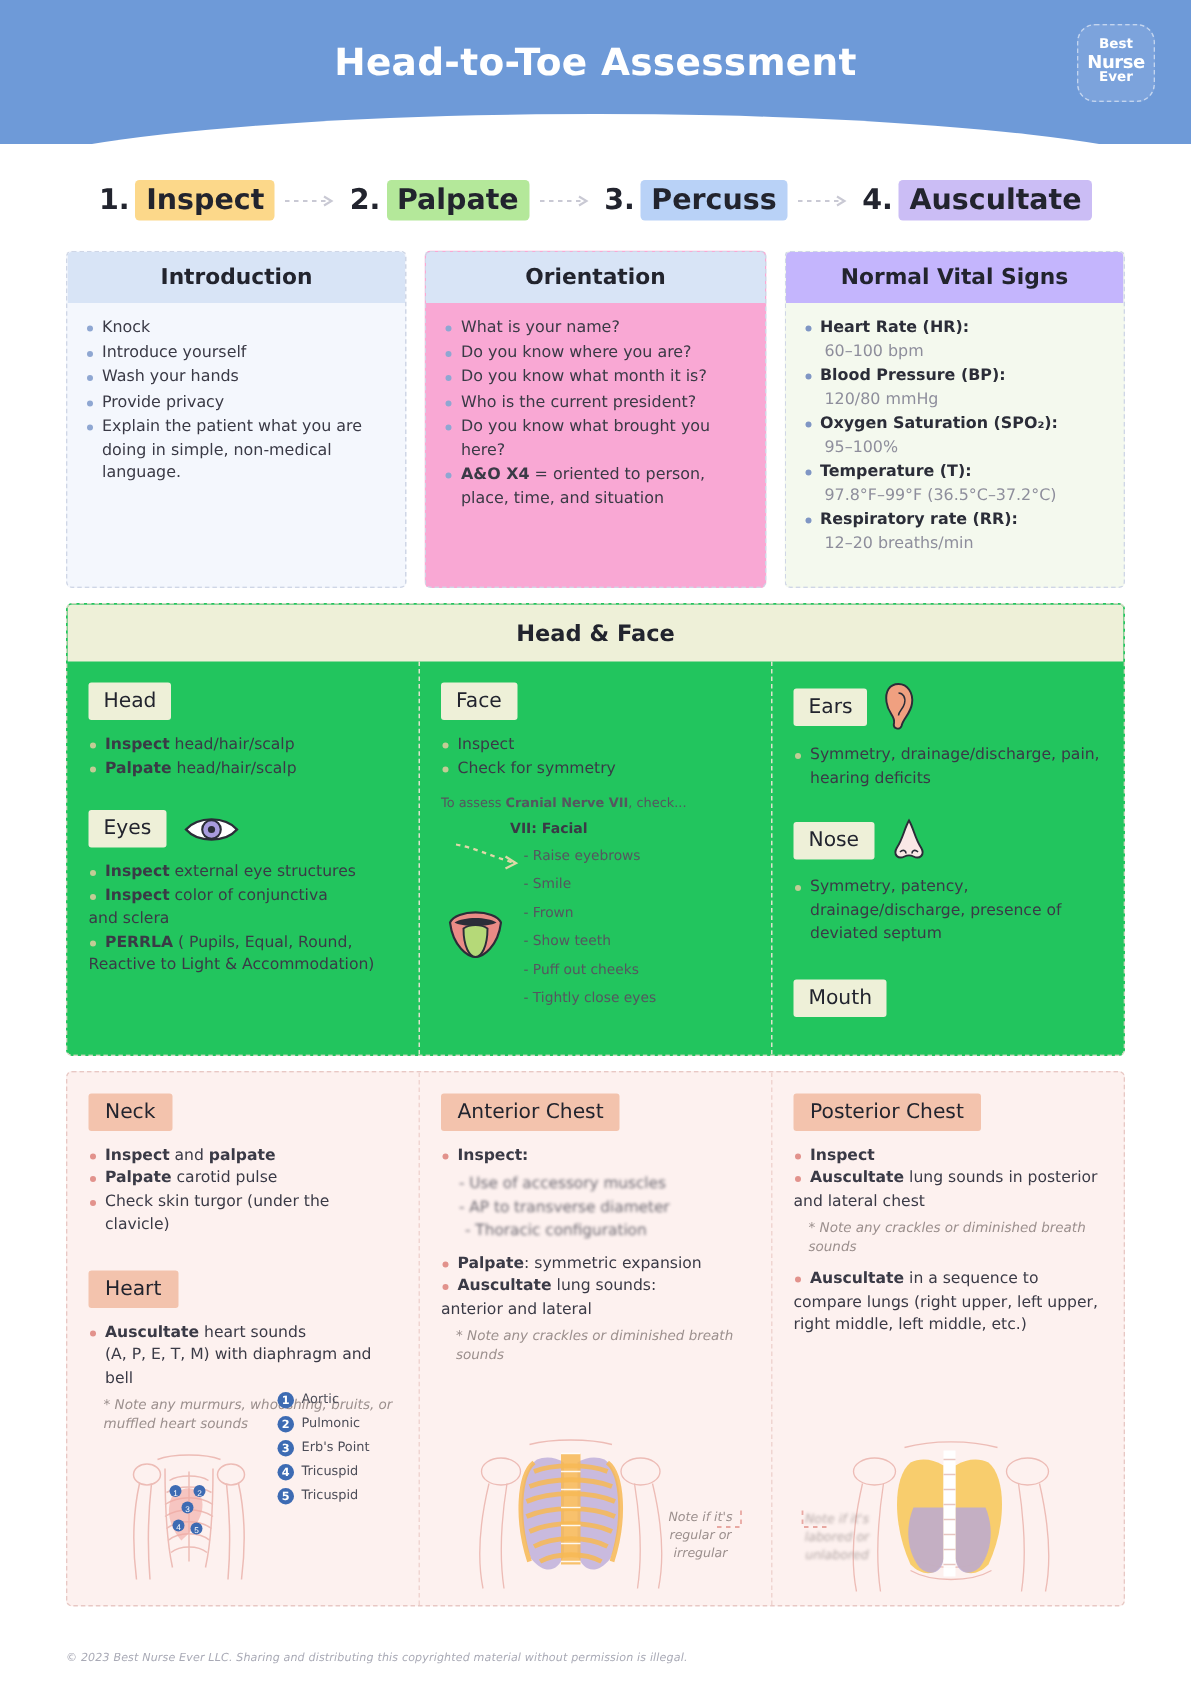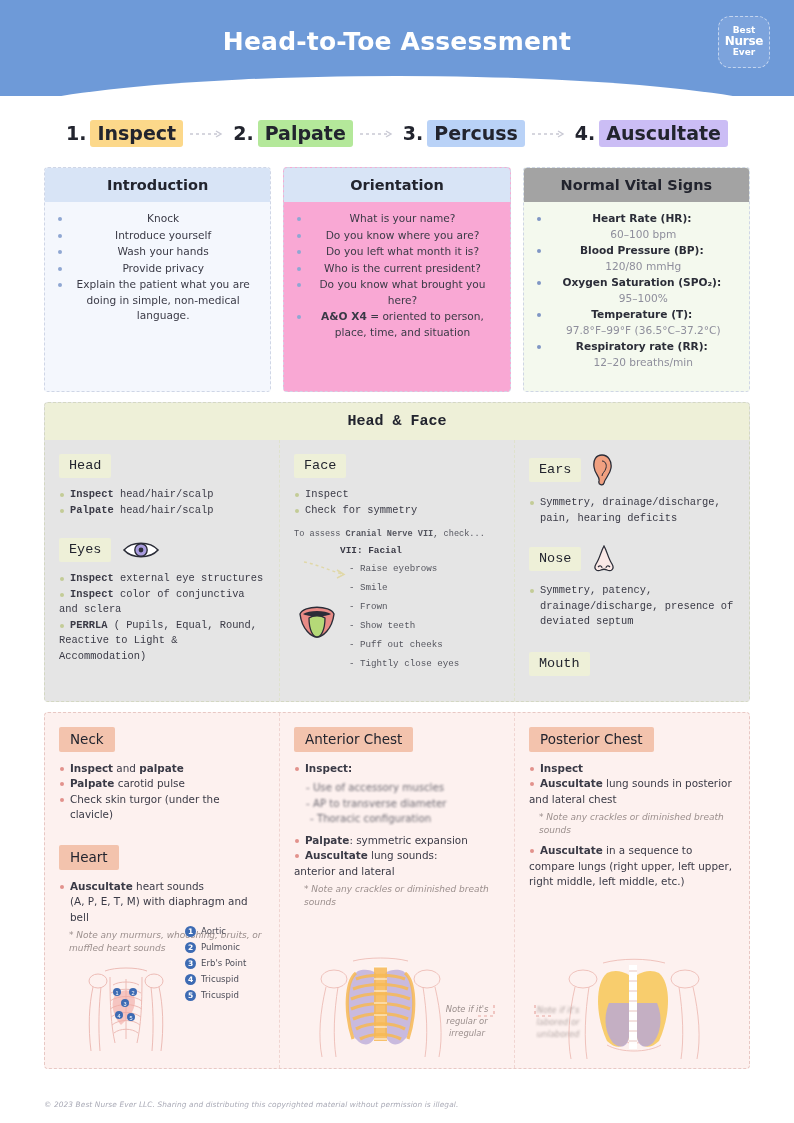--- a/index.html
+++ b/index.html
@@ -98,53 +98,51 @@
     font-size: 14.5px;
     font-weight: bold;
     color: #22242e;
     padding: 9px 4px;
   }
   .card-intro { background: #f4f7fd; }
   .card-intro .card-head { background: #d8e4f6; }
   .card-orient { background: #f9a8d4; }
   .card-orient .card-head { background: #d8e4f6; }
   .card-vitals { background: #f4f9ee; }
-  .card-vitals .card-head { background: #a3a3a3; }
+  .card-vitals .card-head { background: #c4b5fd; }
   .card-body { padding: 9px 12px 10px; }
 
   ul.blist { list-style: none; }
   ul.blist li {
     font-size: 10.6px;
     line-height: 15.5px;
     padding-left: 11px;
     position: relative;
     margin-bottom: 1px;
-    text-align: center;
   }
   ul.blist li::before {
     content: "";
     position: absolute;
     left: 1px; top: 6px;
     width: 4px; height: 4px;
     border-radius: 50%;
     background: #8fa7d2;
   }
   .card-vitals ul.blist li::before { background: #7f96c4; }
   .vital-name { font-weight: bold; color: #2b2d38; }
   .vital-val { display: block; color: #8e8e9c; font-size: 10.6px; padding-left: 3px; }
   .bold { font-weight: bold; }
 
   
   .section {
     margin: 10px 44px 0;
     border: 1px dashed #d4d8c2;
     border-radius: 4px;
-    background: #e5e5e5;
+    background: #22c55e;
     overflow: hidden;
-    font-family: Liberation Mono, monospace;
   }
   .section-head {
     background: #eef0d8;
     text-align: center;
     font-size: 15px;
     font-weight: bold;
     color: #22242e;
     padding: 10px 4px;
   }
   .section-cols { display: flex; }
@@ -321,21 +319,21 @@
       </ul>
     </div>
   </div>
 
   <div class="card card-orient">
     <div class="card-head">Orientation</div>
     <div class="card-body">
       <ul class="blist">
         <li>What is your name?</li>
         <li>Do you know where you are?</li>
-        <li>Do you left what month it is?</li>
+        <li>Do you know what month it is?</li>
         <li>Who is the current president?</li>
         <li>Do you know what brought you here?</li>
         <li><span class="bold">A&amp;O X4</span><span> = oriented to person, place, time, and situation</span></li>
       </ul>
     </div>
   </div>
 
   <div class="card card-vitals">
     <div class="card-head">Normal Vital Signs</div>
     <div class="card-body">

